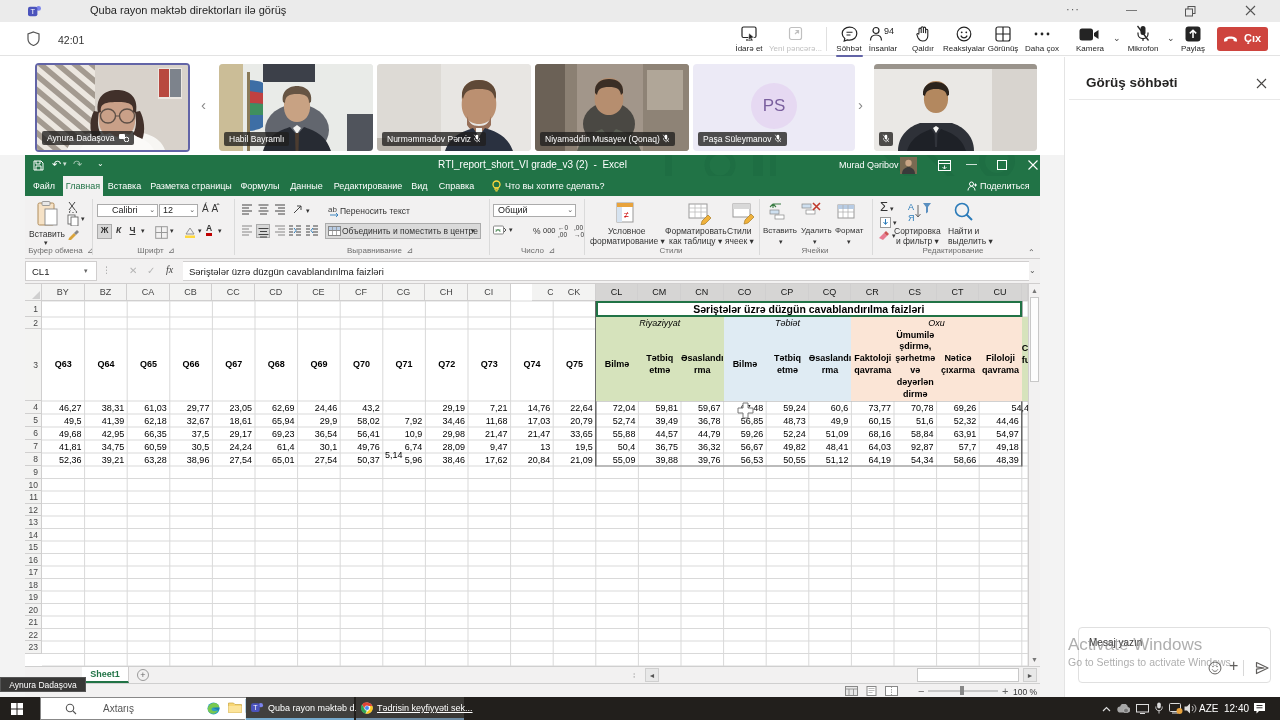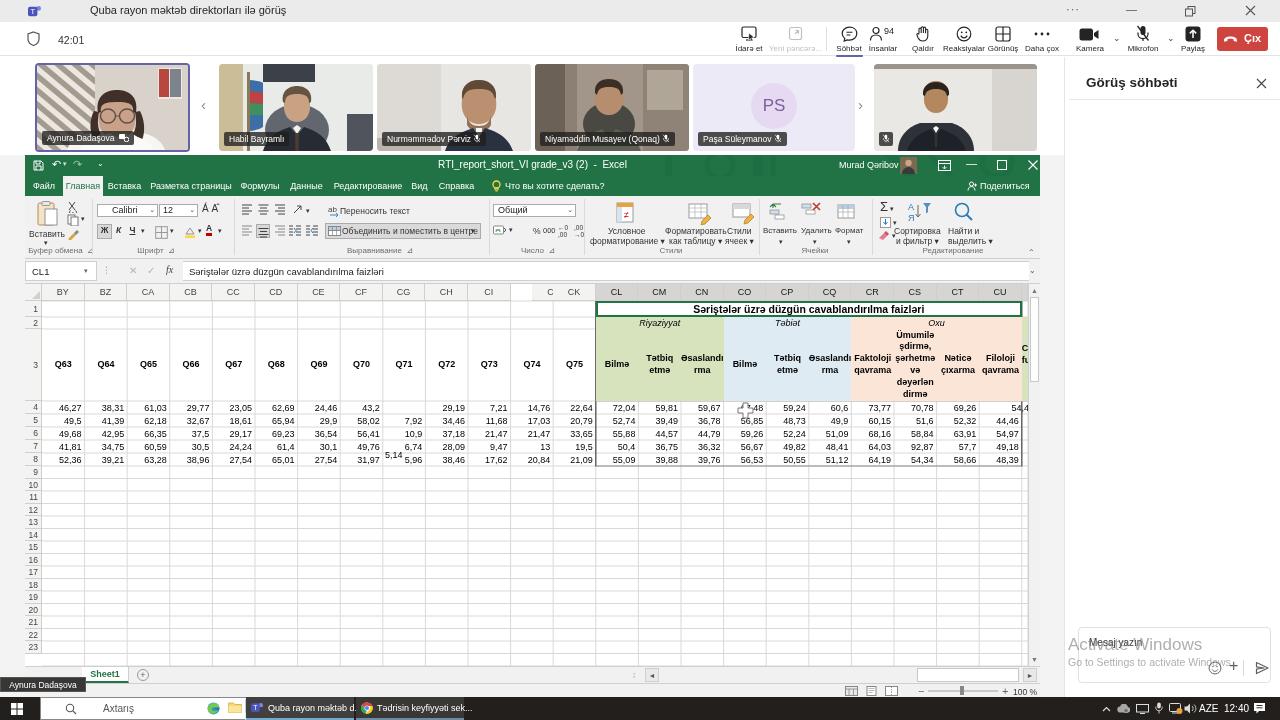--- a/index.html
+++ b/index.html
@@ -672,21 +672,21 @@
 <div class="cell" style="left:954.2px;top:132.0px;width:39.6px;">44,46</div>
 <div class="cell" style="left:17.0px;top:145.0px;width:39.6px;">49,68</div>
 <div class="cell" style="left:59.6px;top:145.0px;width:39.6px;">42,95</div>
 <div class="cell" style="left:102.2px;top:145.0px;width:39.6px;">66,35</div>
 <div class="cell" style="left:144.8px;top:145.0px;width:39.6px;">37,5</div>
 <div class="cell" style="left:187.4px;top:145.0px;width:39.6px;">29,17</div>
 <div class="cell" style="left:230.0px;top:145.0px;width:39.6px;">69,23</div>
 <div class="cell" style="left:272.6px;top:145.0px;width:39.6px;">36,54</div>
 <div class="cell" style="left:315.2px;top:145.0px;width:39.6px;">56,41</div>
 <div class="cell" style="left:357.8px;top:145.0px;width:39.6px;">10,9</div>
-<div class="cell" style="left:400.4px;top:145.0px;width:39.6px;">37,18</div>
+<div class="cell" style="left:400.4px;top:145.0px;width:39.6px;">29,98</div>
 <div class="cell" style="left:443.0px;top:145.0px;width:39.6px;">21,47</div>
 <div class="cell" style="left:485.6px;top:145.0px;width:39.6px;">21,47</div>
 <div class="cell" style="left:528.2px;top:145.0px;width:39.6px;">33,65</div>
 <div class="cell" style="left:570.8px;top:145.0px;width:39.6px;">55,88</div>
 <div class="cell" style="left:613.4px;top:145.0px;width:39.6px;">44,57</div>
 <div class="cell" style="left:656.0px;top:145.0px;width:39.6px;">44,79</div>
 <div class="cell" style="left:698.6px;top:145.0px;width:39.6px;">59,26</div>
 <div class="cell" style="left:741.2px;top:145.0px;width:39.6px;">52,24</div>
 <div class="cell" style="left:783.8px;top:145.0px;width:39.6px;">51,09</div>
 <div class="cell" style="left:826.4px;top:145.0px;width:39.6px;">68,16</div>
@@ -716,21 +716,21 @@
 <div class="cell" style="left:869.0px;top:158.0px;width:39.6px;">92,87</div>
 <div class="cell" style="left:911.6px;top:158.0px;width:39.6px;">57,7</div>
 <div class="cell" style="left:954.2px;top:158.0px;width:39.6px;">49,18</div>
 <div class="cell" style="left:17.0px;top:171.0px;width:39.6px;">52,36</div>
 <div class="cell" style="left:59.6px;top:171.0px;width:39.6px;">39,21</div>
 <div class="cell" style="left:102.2px;top:171.0px;width:39.6px;">63,28</div>
 <div class="cell" style="left:144.8px;top:171.0px;width:39.6px;">38,96</div>
 <div class="cell" style="left:187.4px;top:171.0px;width:39.6px;">27,54</div>
 <div class="cell" style="left:230.0px;top:171.0px;width:39.6px;">65,01</div>
 <div class="cell" style="left:272.6px;top:171.0px;width:39.6px;">27,54</div>
-<div class="cell" style="left:315.2px;top:171.0px;width:39.6px;">31,97</div>
+<div class="cell" style="left:315.2px;top:171.0px;width:39.6px;">50,37</div>
 <div class="cell" style="left:357.8px;top:171.0px;width:39.6px;">5,96</div>
 <div class="cell" style="left:400.4px;top:171.0px;width:39.6px;">38,46</div>
 <div class="cell" style="left:443.0px;top:171.0px;width:39.6px;">17,62</div>
 <div class="cell" style="left:485.6px;top:171.0px;width:39.6px;">20,84</div>
 <div class="cell" style="left:528.2px;top:171.0px;width:39.6px;">21,09</div>
 <div class="cell" style="left:570.8px;top:171.0px;width:39.6px;">55,09</div>
 <div class="cell" style="left:613.4px;top:171.0px;width:39.6px;">39,88</div>
 <div class="cell" style="left:656.0px;top:171.0px;width:39.6px;">39,76</div>
 <div class="cell" style="left:698.6px;top:171.0px;width:39.6px;">56,53</div>
 <div class="cell" style="left:741.2px;top:171.0px;width:39.6px;">50,55</div>
@@ -839,21 +839,21 @@
 <div class="abs" style="left:22px;top:6px;font-size:9px;color:#fff;white-space:nowrap;">Quba rayon məktəb d...</div>
 </div>
 <div class="abs" style="left:356px;top:0;width:108px;height:23px;background:#3a3835;border-bottom:2px solid #6d8ba3;">
 <svg class="abs" style="left:5px;top:5px" width="12" height="12" viewBox="0 0 12 12">
         <circle cx="6" cy="6" r="5.6" fill="#fff"></circle>
         <path d="M6 0.4 A5.6 5.6 0 0 1 11.3 4 L6 4 Z M6 0.4 L6 4 A2.6 2.6 0 0 0 3.7 7.3 L1 2.6 A5.6 5.6 0 0 1 6 0.4" fill="#df4537"></path>
         <path d="M1 2.6 L3.7 7.3 A2.6 2.6 0 0 0 6 8.6 L4.4 11.4 A5.6 5.6 0 0 1 1 2.6" fill="#30a752"></path>
         <path d="M11.3 4 A5.6 5.6 0 0 1 4.4 11.4 L8 8 A2.6 2.6 0 0 0 8.6 4 Z" fill="#fcc921"></path>
         <circle cx="6" cy="6" r="2.3" fill="#4688f4" stroke="#fff" stroke-width="0.5"></circle>
       </svg>
-<div class="abs" style="left:21px;top:6px;font-size:9px;color:#fff;white-space:nowrap;">Tədrisin keyfiyyəti sek...</div>
+<div class="abs" style="left:21px;top:6px;font-size:9px;color:#fff;white-space:nowrap;text-decoration:underline;">Tədrisin keyfiyyəti sek...</div>
 </div>
 <svg class="abs" style="left:1102px;top:9px" width="9" height="6" viewBox="0 0 9 6">
       <path d="M1 5 L4.5 1.5 L8 5" fill="none" stroke="#ddd" stroke-width="1.2"></path>
     </svg>
 <svg class="abs" style="left:1117px;top:7px" width="13" height="9" viewBox="0 0 13 9">
       <path d="M3.5 8.5 a3 3 0 0 1 -0.4 -6 a4 4 0 0 1 7.8 0.6 a2.7 2.7 0 0 1 -0.7 5.4 Z" fill="#a6a6a6"></path>
       <circle cx="9" cy="6.5" r="2.4" fill="#777" stroke="#ccc" stroke-width="0.6"></circle>
     </svg>
 <svg class="abs" style="left:1136px;top:7px" width="13" height="10" viewBox="0 0 13 10">
       <rect x="0.5" y="0.5" width="12" height="7.5" fill="none" stroke="#ddd" stroke-width="1"></rect>

